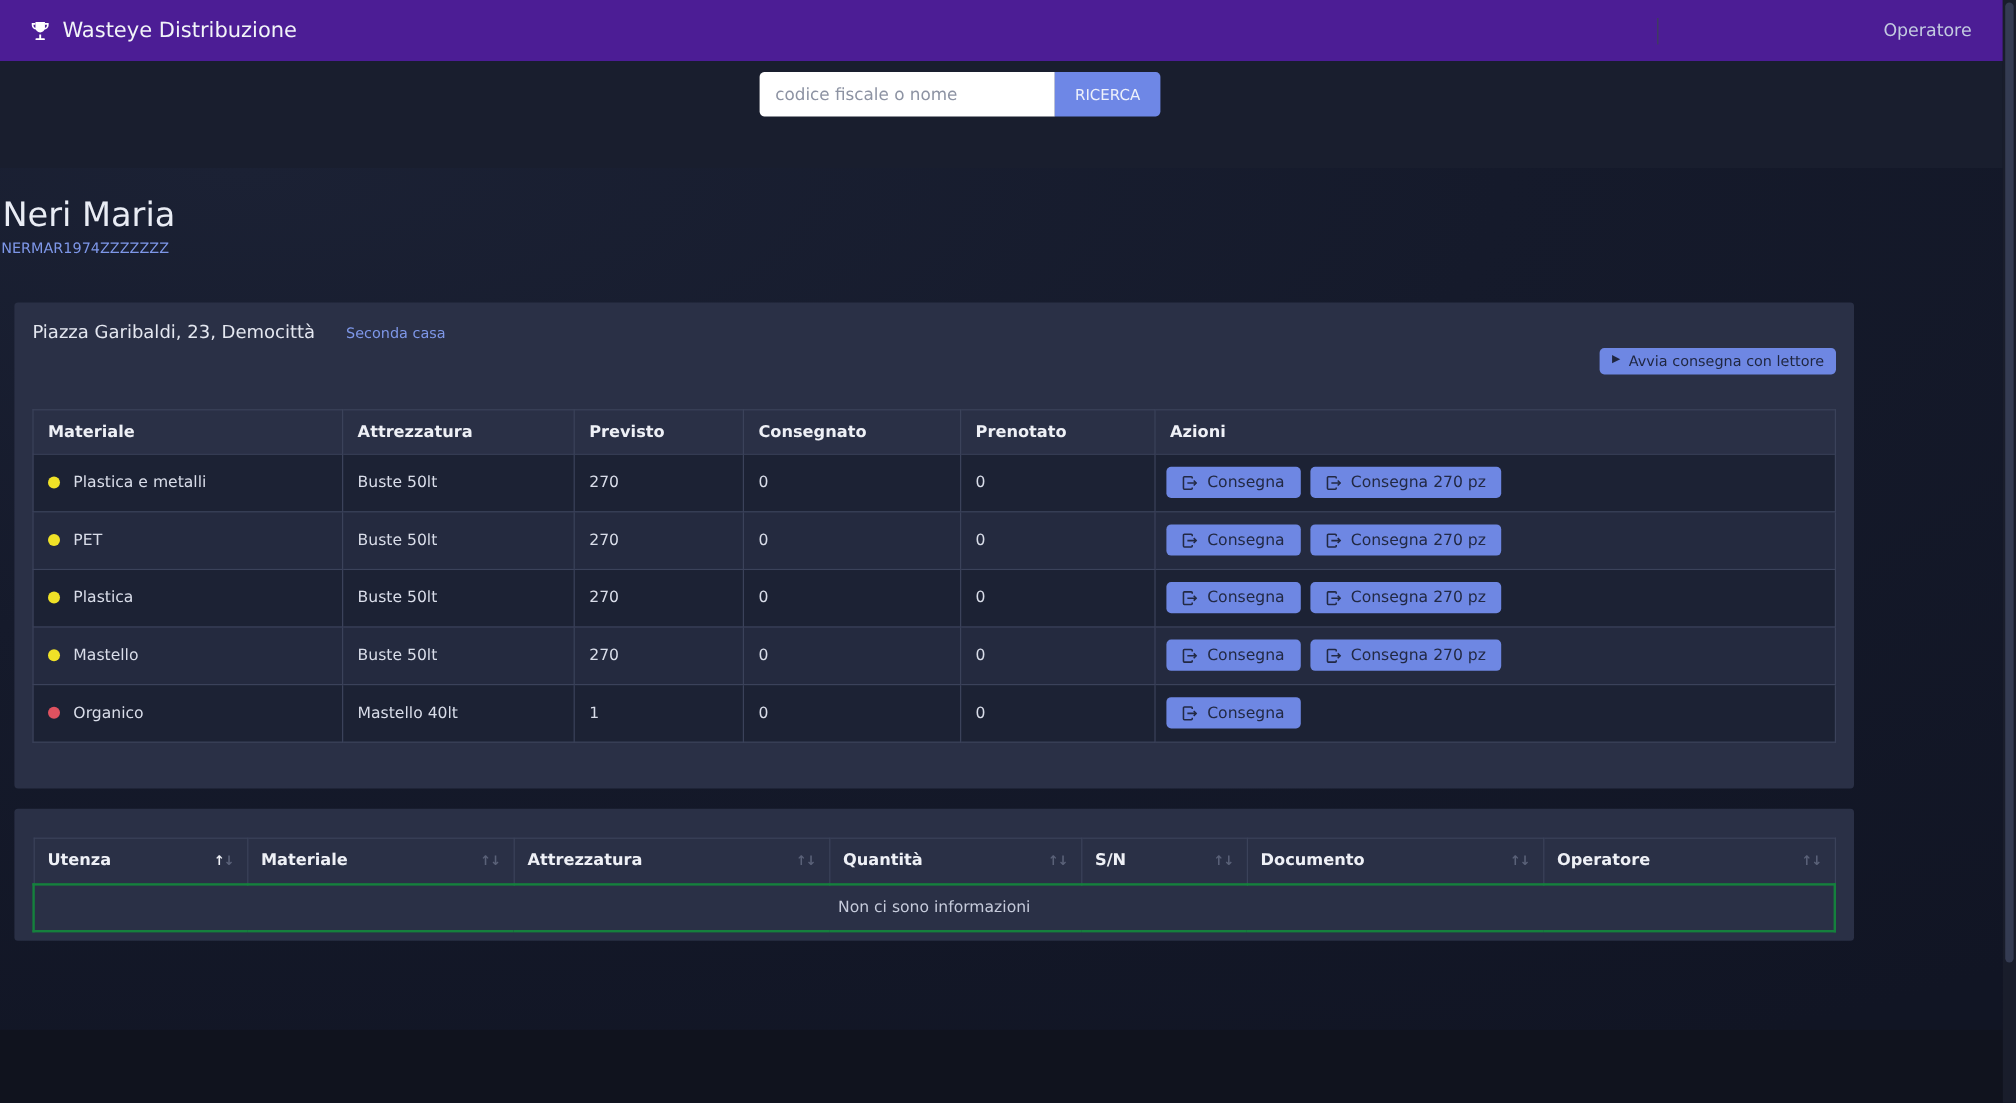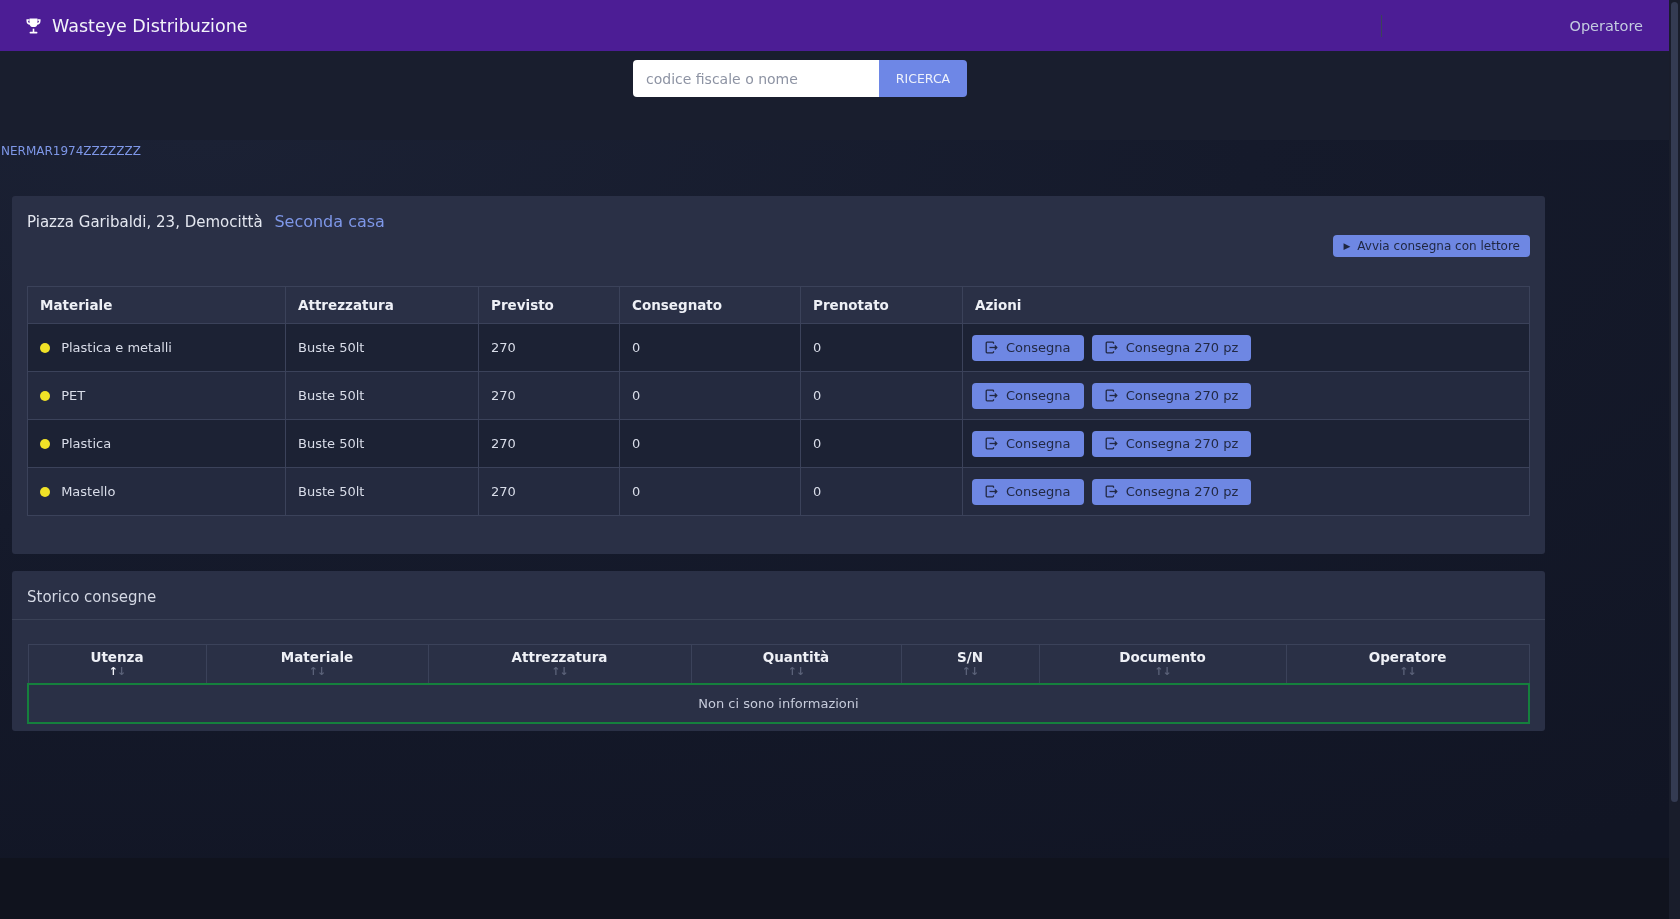--- a/index.html
+++ b/index.html
@@ -48,21 +48,21 @@
     overflow:hidden;
   }
   .page-title { margin:22px 0 0 2px; font-size:28px; font-weight:400; color:#e9ecf4; line-height:1.2; }
   .code-link { display:inline-block; margin:4px 0 0 1px; font-size:12px; color:#7e97e8; text-decoration:none; cursor:pointer; }
 
   .container { margin-left:12px; width:1533px; }
 
   .card { background:#2a3046; border-radius:3px; }
   .card1 { margin-top:37px; padding:16px 15px 38px; }
   .addr-row { font-size:15px; color:#e4e7f0; }
-  .addr-link { font-size:16px; color:#7e97e8; text-decoration:none; margin-left:7px; cursor:pointer; }
+  .addr-link { font-size:12px; color:#7e97e8; text-decoration:none; margin-left:21px; cursor:pointer; }
   .reader-row { display:flex; justify-content:flex-end; margin-top:4px; }
   .btn-reader {
     display:inline-flex; align-items:center; gap:7px;
     background:#6e87e3; color:#1f2640; border:none; border-radius:4px;
     height:22px; padding:0 10px; font-family:"DejaVu Sans", sans-serif; font-size:12px; cursor:pointer;
   }
   .btn-reader .play { font-size:9px; line-height:1; }
 
   table { border-collapse:collapse; }
   .materials-table { width:100%; margin-top:29px; font-size:13px; color:#d9dde9; }
@@ -78,21 +78,21 @@
     height:26px; padding:0 13px; margin-right:4px;
     font-family:"DejaVu Sans", sans-serif; font-size:13px; cursor:pointer;
   }
   .btn-consegna svg { display:block; }
 
   .card2 { margin-top:17px; padding-bottom:7px; }
   .card2-title { padding:17px 15px 13px; font-size:15px; color:#d4d8e4; border-bottom:1px solid #3a4156; }
   .history-wrap { padding:24px 15px 0; }
   .history-table { width:100%; font-size:13px; color:#dfe2ec; border:1px solid #6e7590; }
   .history-table th { border:1px solid #3b425a; height:39px; padding:0 11px; font-size:13.5px; font-weight:bold; color:#eef0f6; text-align:left; cursor:pointer; }
-  .th-inner { display:flex; justify-content:space-between; align-items:center;flex-direction:column; }
+  .th-inner { display:flex; justify-content:space-between; align-items:center; }
   .sort { color:#5a6178; font-size:11px; letter-spacing:-1px; white-space:nowrap; }
   .sort .active { color:#eef0f6; }
   .history-table td.empty { border:2px solid #15803d; height:39px; text-align:center; color:#c6cbdb; font-size:13px; }
 
   
   .footer-band { width:1669px; height:61px; background:#10131e; }
   .scrollbar { position:absolute; right:0; top:0; width:11px; height:919px; background:#191d2b; }
   .scroll-thumb { position:absolute; top:2px; left:2px; width:7px; height:800px; border-radius:4px; background:#343b52; }
 </style>
 </head>
@@ -118,20 +118,21 @@
 </nav>
 
 <div class="hero">
   <div class="searchbar">
     <input class="search-input" type="text" placeholder="codice fiscale o nome" style="">
     <button class="search-btn">RICERCA</button>
   </div>
 </div>
 
 <div class="main">
+  <h1 class="page-title">Neri Maria</h1>
   <a class="code-link">NERMAR1974ZZZZZZZ</a>
 
   <div class="container">
 
     <section class="card card1">
       <div class="addr-row">
         <span>Piazza Garibaldi, 23, Democittà</span>
         <a class="addr-link">Seconda casa</a>
       </div>
       <div class="reader-row">
@@ -266,26 +267,45 @@
               <button class="btn-consegna">
                 <svg viewBox="0 0 16 16" width="13" height="13" fill="none" stroke="currentColor" stroke-width="1.6">
                     <path d="M10.5 3.5v-1a1 1 0 0 0-1-1h-7a1 1 0 0 0-1 1v11a1 1 0 0 0 1 1h7a1 1 0 0 0 1-1v-1"></path>
                     <path d="M5.5 8h9"></path>
                     <path d="M12 5.5 14.5 8 12 10.5"></path>
                   </svg>
                 <span>Consegna 270 pz</span>
               </button>
             </td>
           </tr>
+          <tr>
+            <td>
+              <span class="dot" style="background: rgb(224, 82, 96);"></span>
+              <span>Organico</span>
+            </td>
+            <td>Mastello 40lt</td>
+            <td>1</td>
+            <td>0</td>
+            <td>0</td>
+            <td style="padding:0 9px;">
+              <button class="btn-consegna">
+                <svg viewBox="0 0 16 16" width="13" height="13" fill="none" stroke="currentColor" stroke-width="1.6">
+                    <path d="M10.5 3.5v-1a1 1 0 0 0-1-1h-7a1 1 0 0 0-1 1v11a1 1 0 0 0 1 1h7a1 1 0 0 0 1-1v-1"></path>
+                    <path d="M5.5 8h9"></path>
+                    <path d="M12 5.5 14.5 8 12 10.5"></path>
+                  </svg>
+                <span>Consegna</span>
+              </button>
+            </td>
+          </tr>
         </tbody>
       </table>
     </section>
 
     <section class="card card2">
-      <div class="card2-title">Storico consegne</div>
       <div class="history-wrap">
         <table class="history-table">
           <colgroup>
             <col style="width:178px">
               <col style="width:222px">
               <col style="width:263px">
             <col style="width:210px">
               <col style="width:138px">
               <col style="width:247px">
               <col>

